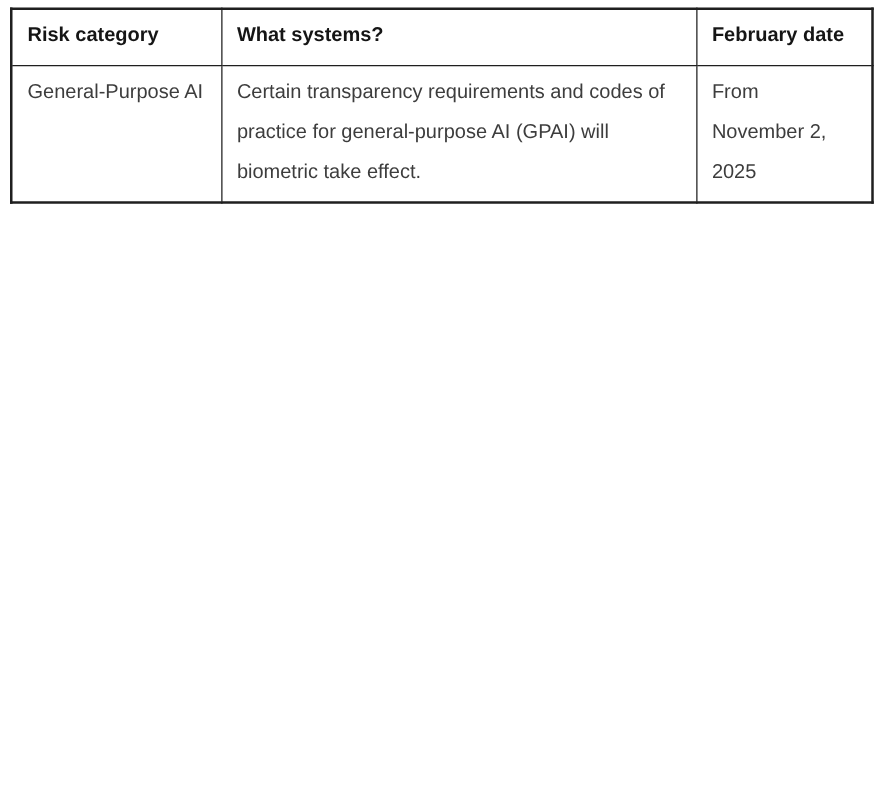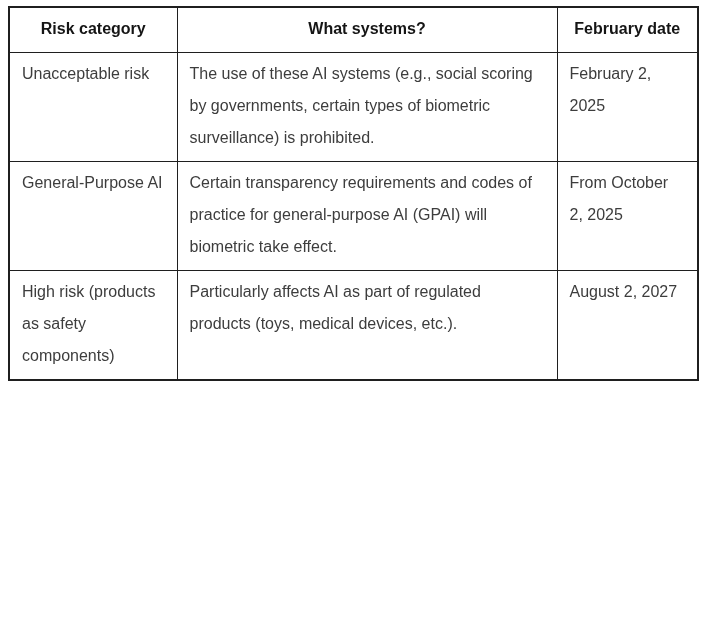--- a/index.html
+++ b/index.html
@@ -29,21 +29,20 @@
     vertical-align: top;
     text-align: left;
     padding: 5px 12px 7px 12px;
     font-size: 16px;
     line-height: 2.0;
     overflow: hidden;
   }
   table.risk-table th {
     font-weight: 700;
     color: #151515;
-    text-align: center;
   }
   table.risk-table td {
     font-weight: 400;
     color: #3d3d3d;
   }
   td.cell-category {
     white-space: pre-line; 
   }
 </style>
 </head>
@@ -58,29 +57,19 @@
     </colgroup>
     <thead>
       <tr>
         <th>Risk category</th>
         <th>What systems?</th>
         <th>February date</th>
       </tr>
     </thead>
     <tbody>
       <tr>
-        <td class="cell-category">Unacceptable risk</td>
-        <td class="cell-applies">The use of these AI systems (e.g., social scoring by governments, certain types of biometric surveillance) is prohibited.</td>
-        <td class="cell-date">February 2, 2025</td>
-      </tr>
-      <tr>
         <td class="cell-category">General-Purpose AI</td>
         <td class="cell-applies">Certain transparency requirements and codes of practice for general-purpose AI (GPAI) will biometric take effect.</td>
-        <td class="cell-date">From October 2, 2025</td>
-      </tr>
-      <tr>
-        <td class="cell-category">High risk (products as safety components)</td>
-        <td class="cell-applies">Particularly affects AI as part of regulated products (toys, medical devices, etc.).</td>
-        <td class="cell-date">August 2, 2027</td>
+        <td class="cell-date">From November 2, 2025</td>
       </tr>
     </tbody>
   </table>
 </div>
 
 </body></html>

